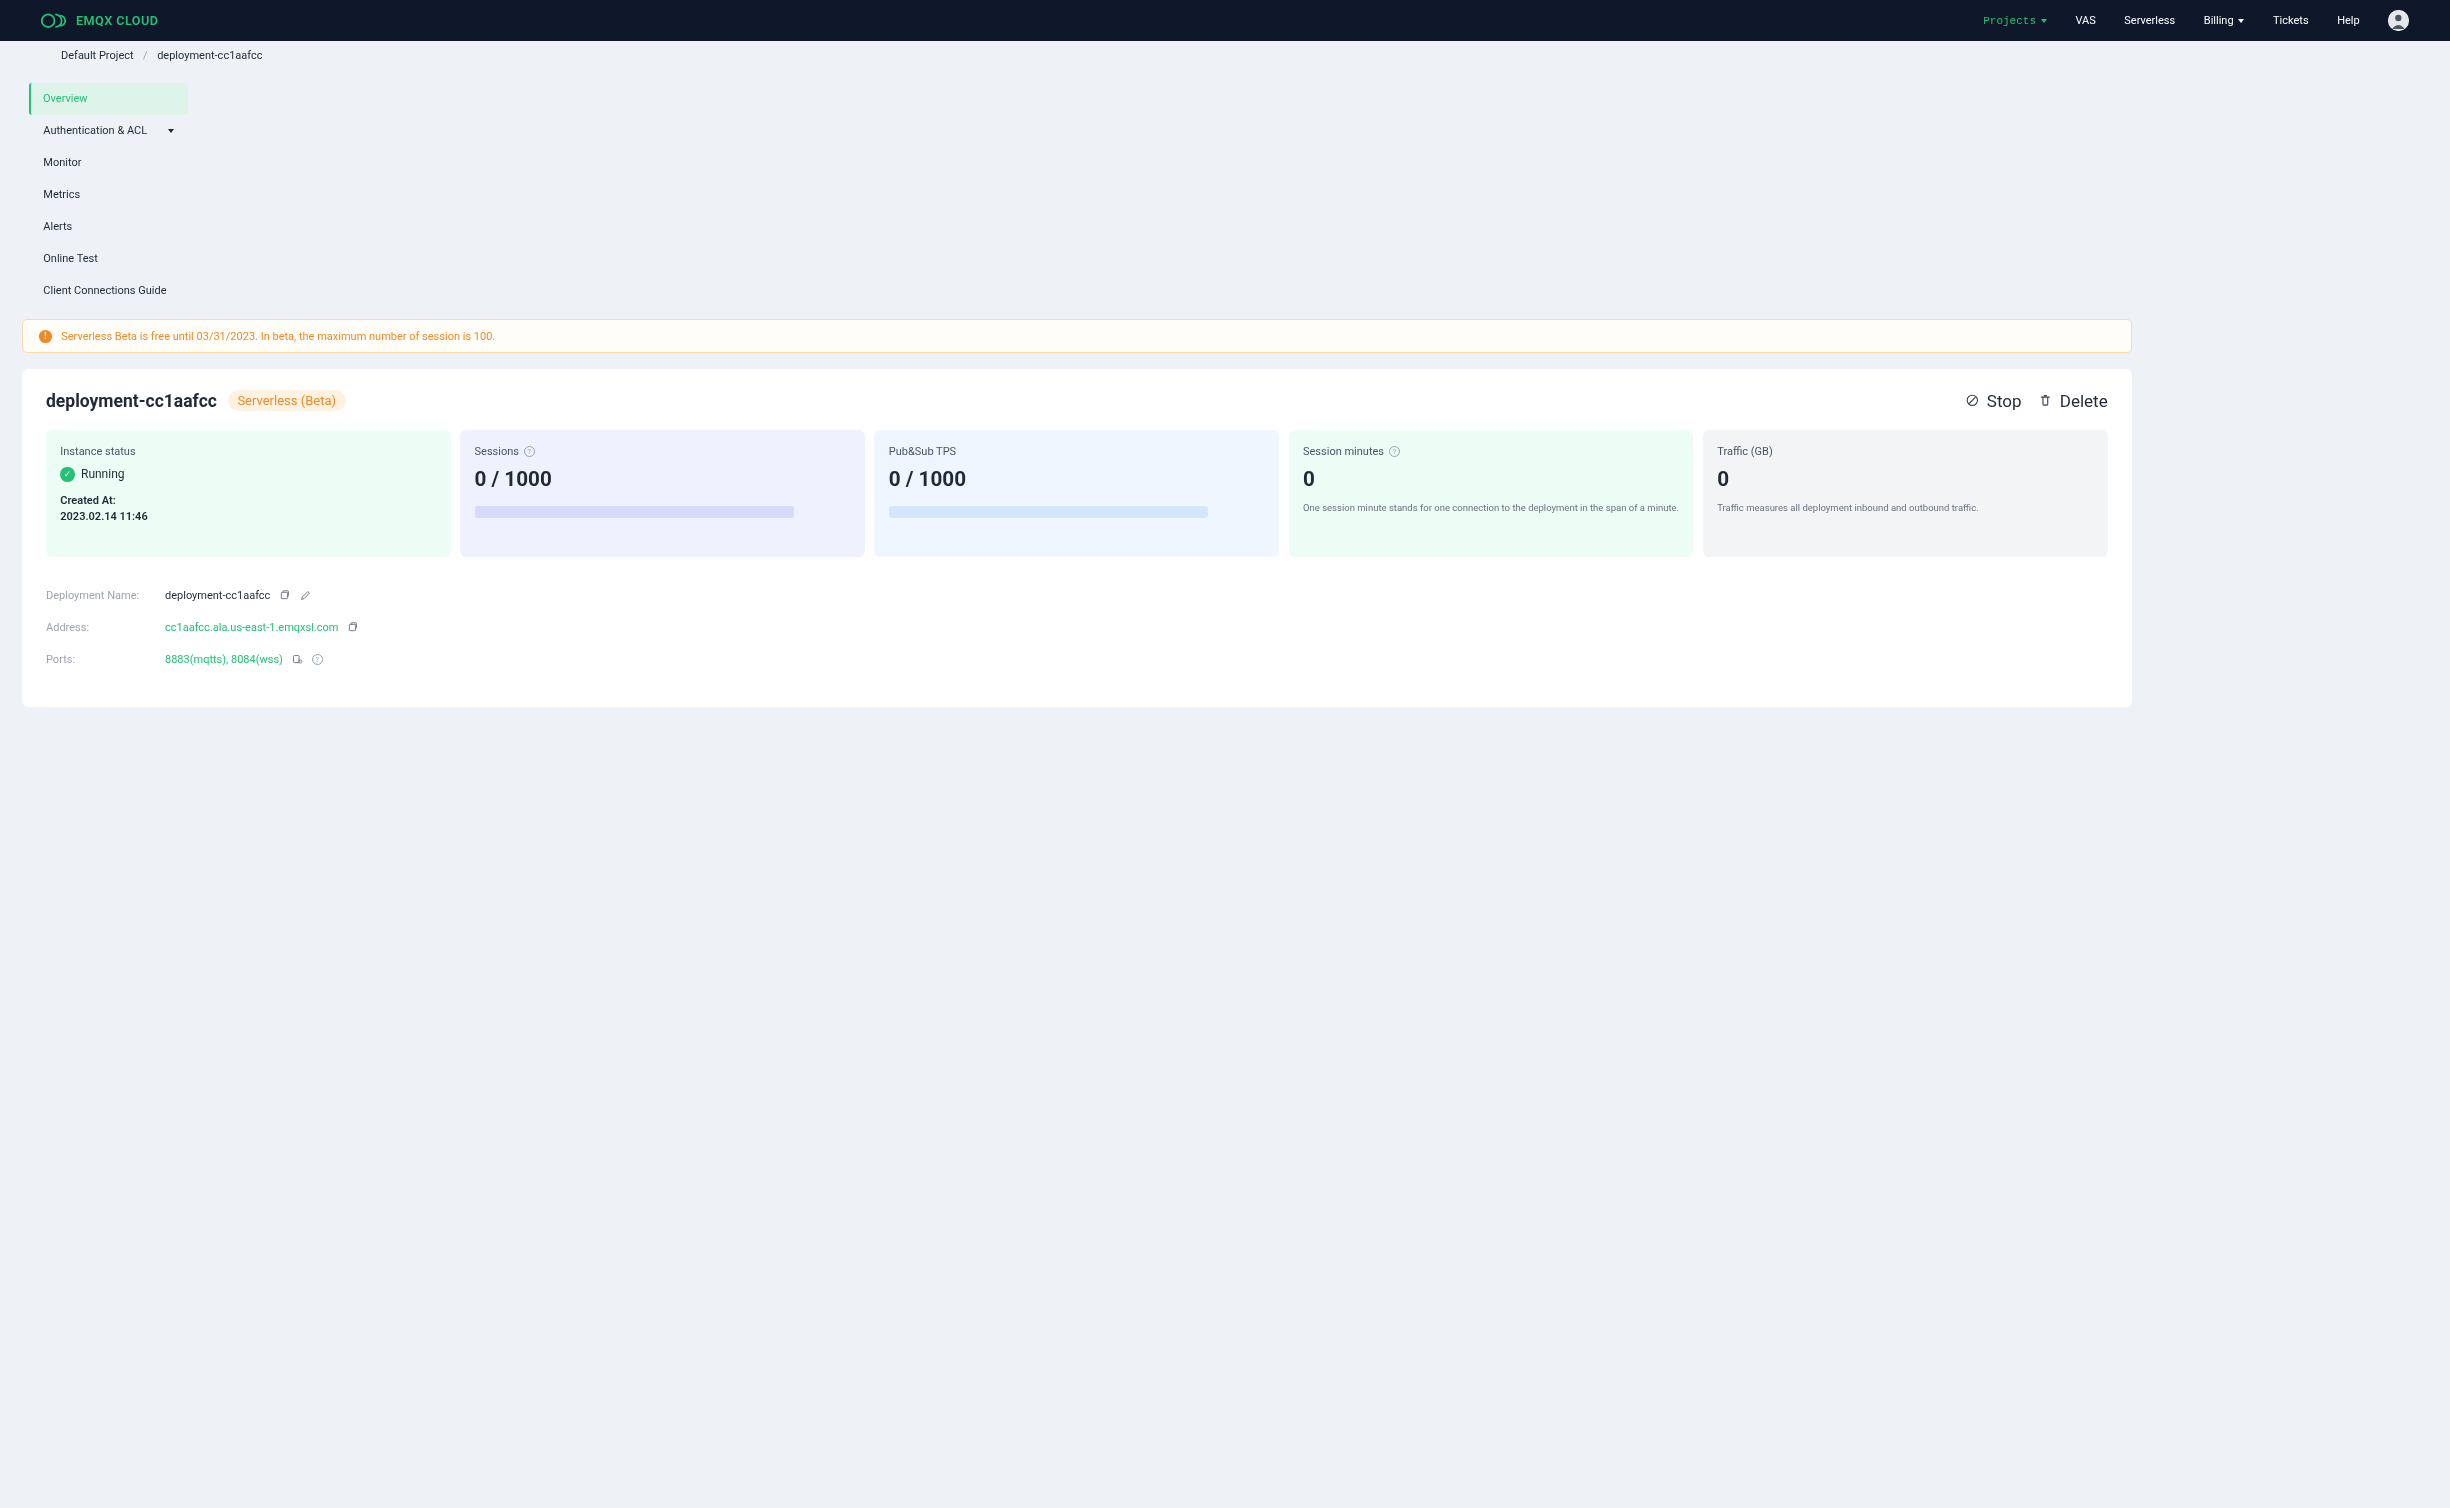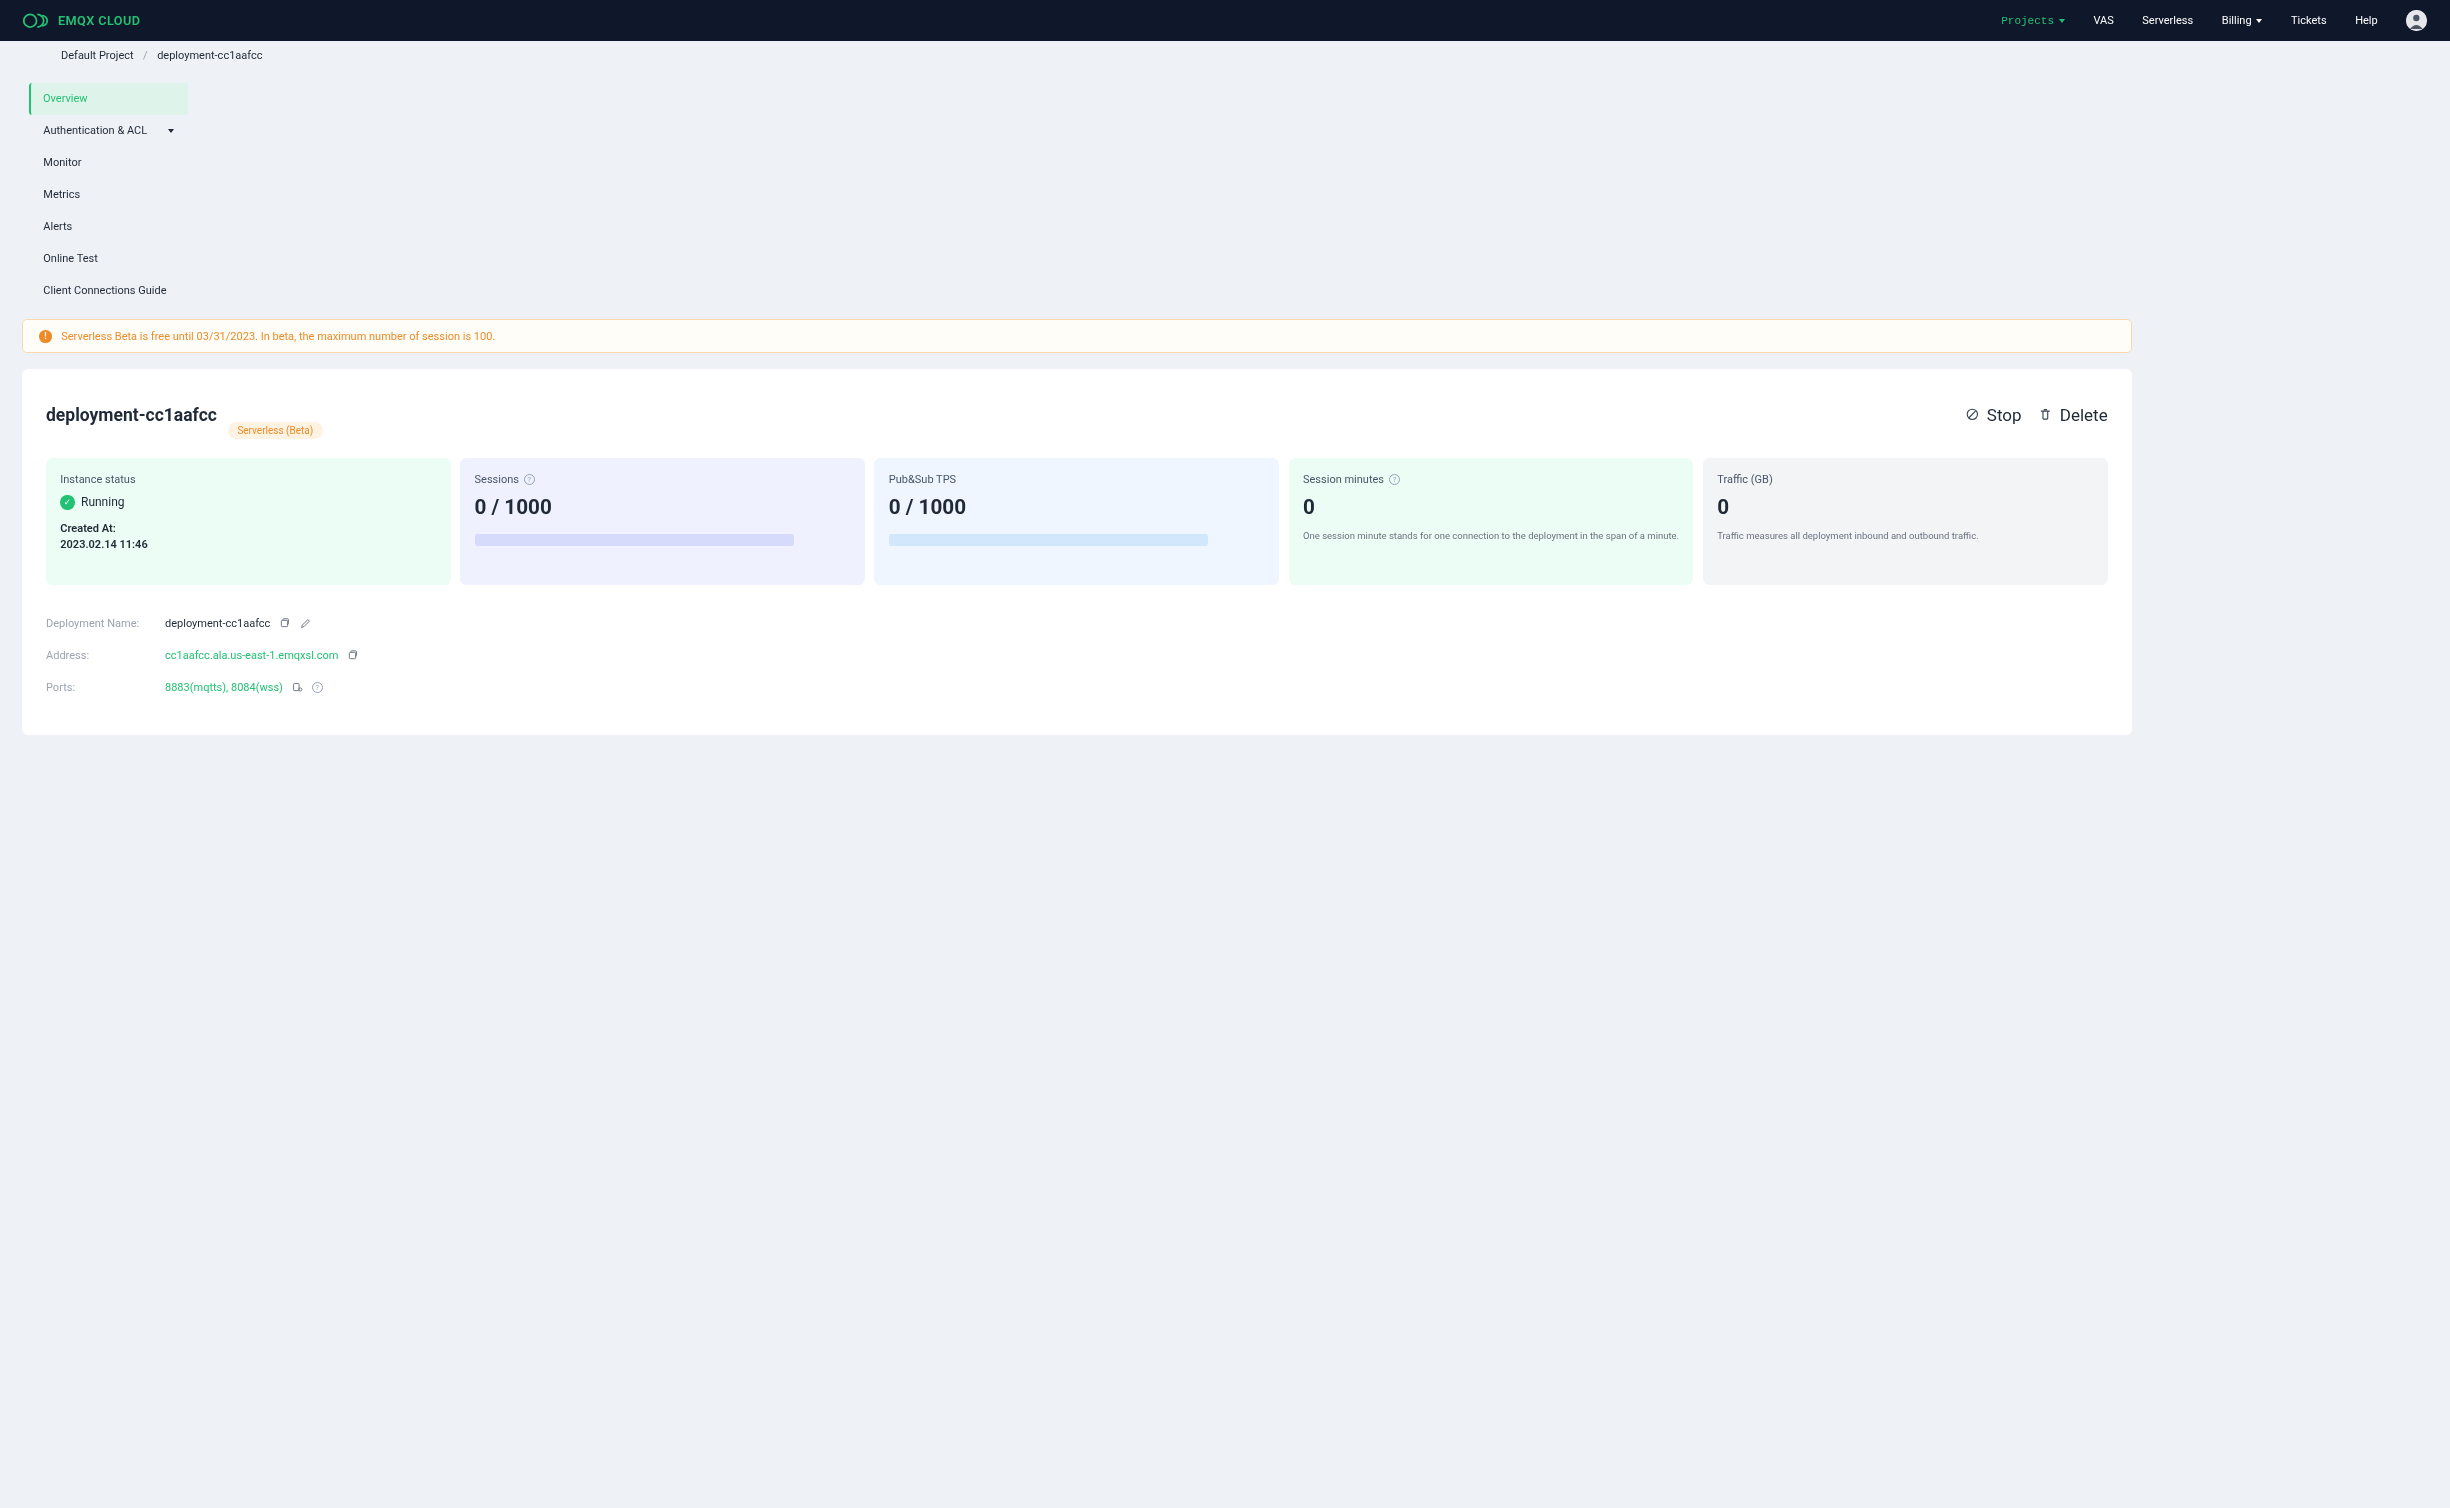--- a/index.html
+++ b/index.html
@@ -28,21 +28,21 @@
     background: var(--page-bg);
     color: var(--text-main);
     font-size: 11px;
   }
   
   .topnav {
     background: var(--dark-nav);
     height: 41px;
     display: flex;
     align-items: center;
-    padding: 0 23px;
+    padding: 0 41px;
   }
   .logo {
     display: flex;
     align-items: center;
     gap: 8px;
     color: var(--brand-green);
     font-weight: 600;
     font-size: 12.7px;
     letter-spacing: 0.4px;
   }
@@ -166,24 +166,23 @@
     gap: 11px;
   }
   .panel-title {
     font-size: 17.5px;
     font-weight: 700;
     color: var(--text-main);
   }
   .badge {
     background: var(--badge-orange-bg);
     color: var(--orange);
-    font-size: 10px;
+    font-size: 13px;
     padding: 3.2px 9.5px;
     border-radius: 795px;
-    margin-top: 32px;
   }
   .panel-actions {
     margin-left: auto;
     display: flex;
     align-items: center;
     gap: 17.5px;
   }
   .action-btn {
     display: flex;
     align-items: center;

